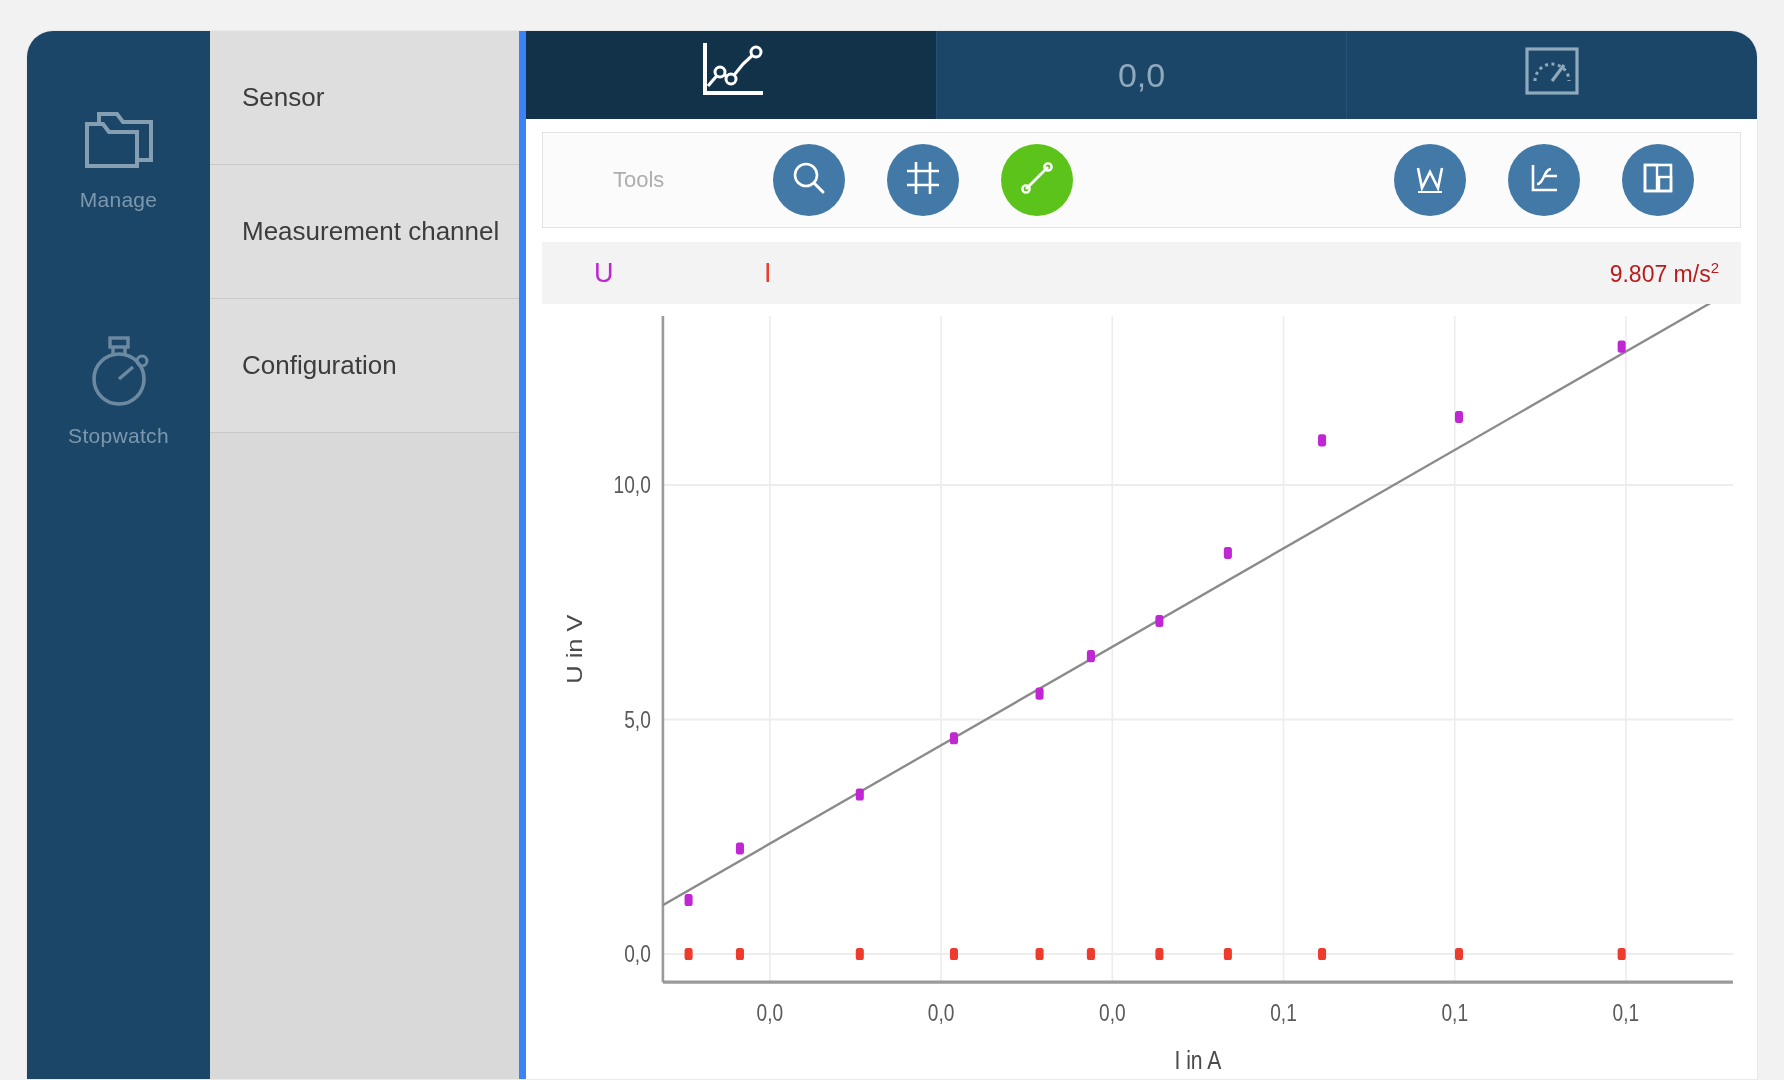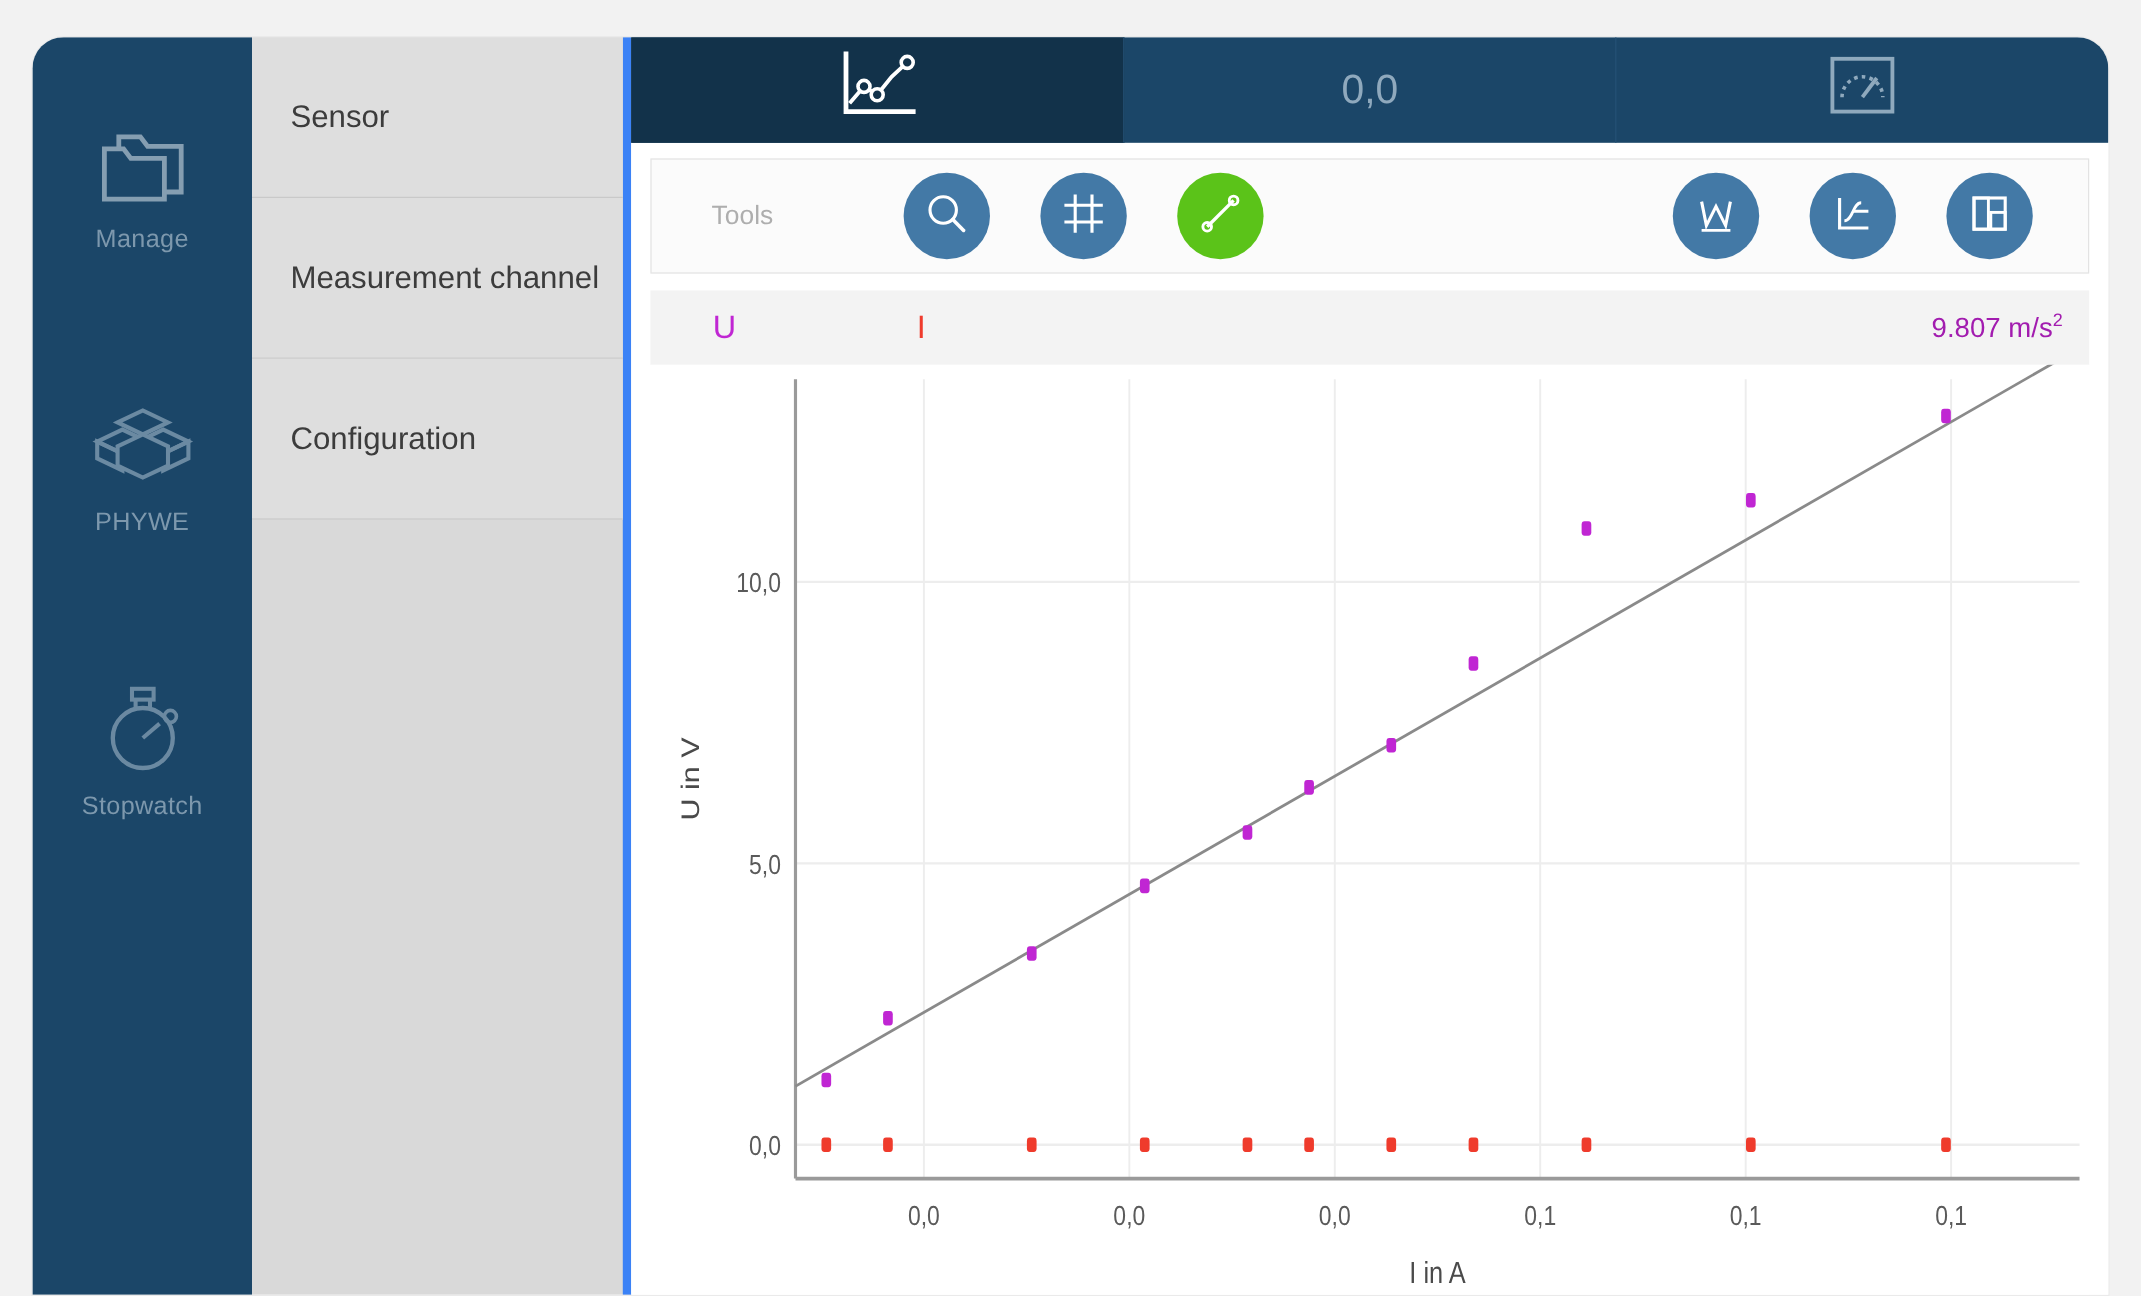--- a/index.html
+++ b/index.html
@@ -78,42 +78,42 @@
 
   .toolsbar {
     margin: 13px 16px 0 16px;
     height: 96px;
     border: 1px solid #e3e3e3;
     background: #fbfbfb;
     display: flex;
     align-items: center;
     flex: 0 0 96px;
   }
-  .tools-label { color: #aeaeae; font-size: 22px; margin-left: 50px; width: 160px; }
+  .tools-label { color: #aeaeae; font-size: 22px; margin-left: 70px; width: 160px; }
   .tool-btn {
     width: 72px; height: 72px; border-radius: 50%;
     background: #4379a6;
     display: flex; align-items: center; justify-content: center;
     margin-right: 42px;
   }
   .tool-btn.green { background: #5bc319; }
   .tool-spacer { flex: 1 1 auto; }
 
   .legendrow {
     margin: 14px 16px 0 16px;
     height: 62px;
     background: #f3f3f3;
     display: flex; align-items: center;
     flex: 0 0 62px;
     padding: 0 22px 0 52px;
     font-size: 27px;
   }
   .legend-u { color: #c026d3; width: 170px; }
   .legend-i { color: #ef3b2c; }
-  .legend-val { margin-left: auto; color: #a21caf; font-size: 23px; }
+  .legend-val { margin-left: auto; color: #b91c1c; font-size: 23px; }
   .legend-val sup { font-size: 15px; }
 
   
   .chartwrap { flex: 1 1 auto; position: relative; background: #ffffff; margin: 0 16px; min-height: 0; }
   .chart-svg { position: absolute; inset: 0; width: 100%; height: 100%; }
   .fitlabel {
     position: absolute;
     right: 6px; top: 6px;
     background: #e3e3e3;
     border: 1px solid #d2d2d2;
@@ -136,33 +136,20 @@
     <div class="rail-item dim">
       <span class="ico">
         <svg width="84" height="70" viewBox="0 0 84 70">
           <path d="M22 12 h18 l6 8 h28 v38 H22 Z" fill="none" stroke="#c6d4df" stroke-width="4"></path>
           <path d="M10 22 h16 l6 8 h28 v34 H10 Z" fill="#1b4668" stroke="#c6d4df" stroke-width="4"></path>
         </svg>
       </span>
       <span class="lbl">Manage</span>
     </div>
 
-    <div class="rail-item dim">
-      <span class="ico">
-        <svg width="92" height="74" viewBox="0 0 92 74">
-          <path d="M25 18 L46 8 L67 18 L46 28 Z" fill="none" stroke="#9db4c6" stroke-width="3.4"></path>
-          <path d="M8 34 L29 24 L50 34 L29 44 Z" fill="none" stroke="#9db4c6" stroke-width="3.4"></path>
-          <path d="M42 34 L63 24 L84 34 L63 44 Z" fill="none" stroke="#9db4c6" stroke-width="3.4"></path>
-          <path d="M8 34 L8 48 L29 58 L29 44 Z" fill="none" stroke="#9db4c6" stroke-width="3.4"></path>
-          <path d="M84 34 L84 48 L63 58 L63 44 Z" fill="none" stroke="#9db4c6" stroke-width="3.4"></path>
-          <path d="M46 28 L67 38 L67 54 L46 64 L25 54 L25 38 Z" fill="#1b4668" stroke="#9db4c6" stroke-width="3.4"></path>
-        </svg>
-      </span>
-      <span class="lbl">PHYWE</span>
-    </div>
 
     <div class="rail-item dim">
       <span class="ico">
         <svg width="80" height="74" viewBox="0 0 80 74">
           <rect x="31" y="4" width="18" height="9" fill="none" stroke="#9db4c6" stroke-width="3.4"></rect>
           <path d="M34 13 v7 M46 13 v7" stroke="#9db4c6" stroke-width="3.4"></path>
           <circle cx="40" cy="45" r="25" fill="none" stroke="#9db4c6" stroke-width="3.6"></circle>
           <path d="M40 45 L54 33" stroke="#9db4c6" stroke-width="3.4"></path>
           <circle cx="63" cy="27" r="5" fill="none" stroke="#9db4c6" stroke-width="3"></circle>
         </svg>

